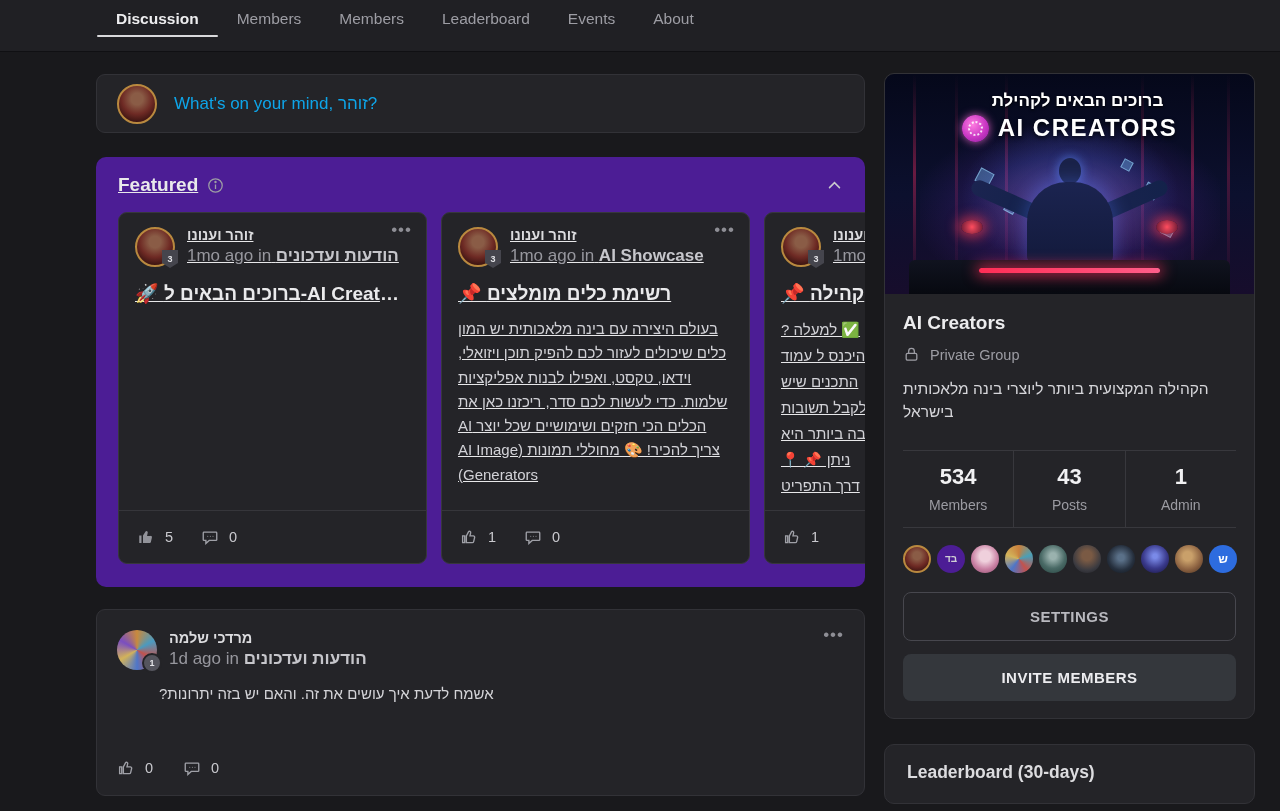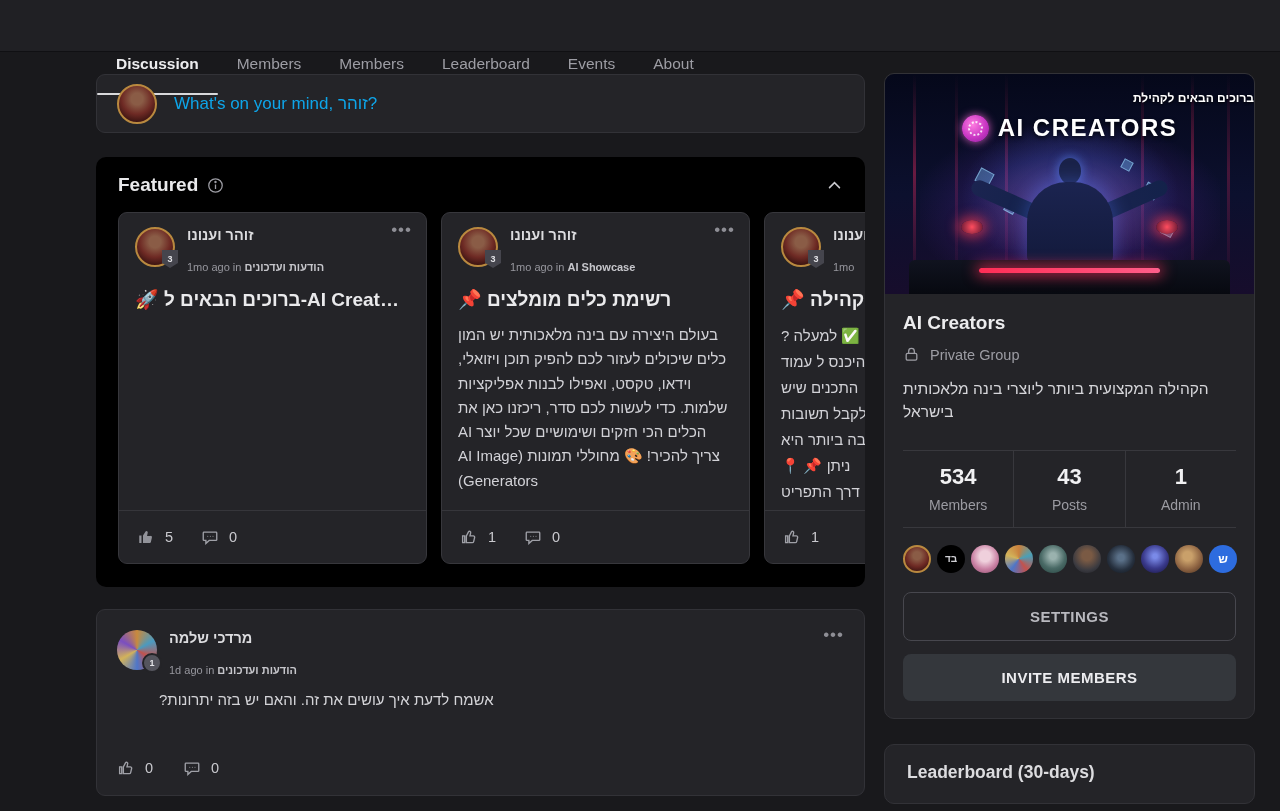--- a/index.html
+++ b/index.html
@@ -4,46 +4,46 @@
 <style>
   html,body{margin:0;padding:0;}
   body{
     width:1280px;height:811px;overflow:hidden;
     background:#19191c;color:#e8e8ea;
     font-family:"Liberation Sans","DejaVu Sans",sans-serif;
     -webkit-font-smoothing:antialiased;
   }
   
   .nav{height:51px;background:#202024;border-bottom:1px solid #101013;display:flex;padding-left:97px;}
-  .tab{height:63px;display:flex;align-items:center;padding:0 19px;font-size:15.5px;color:#9d9da4;position:relative;cursor:pointer;white-space:nowrap;margin-top:32px;}
+  .tab{height:37px;display:flex;align-items:center;padding:0 19px;font-size:15.5px;color:#9d9da4;position:relative;cursor:pointer;white-space:nowrap;}
   .tab.active{color:#ededef;font-weight:bold;}
   .tab.active::after{content:"";position:absolute;left:0;right:0;bottom:0;height:2px;background:#d9d9db;border-radius:2px;}
   
   .layout{display:flex;padding-left:96px;gap:19px;align-items:flex-start;}
   .main{width:769px;flex:none;}
   .side{width:371px;flex:none;}
   .card{background:#242428;border:1px solid #323237;border-radius:9px;box-sizing:border-box;}
   
   .composer{margin-top:22px;height:59px;display:flex;align-items:center;padding:0 20px;gap:17px;cursor:text;}
   .composer-text{font-size:17px;color:#0ea5e9;}
   .avatar{border-radius:50%;flex:none;position:relative;}
   .av40{width:40px;height:40px;}
   .av-zohar{background:radial-gradient(circle at 50% 36%,#8a5c46 20%,#6e2a24 52%,#391311 80%);border:2px solid #b9893f;box-sizing:border-box;}
   .av-mordechai{background:conic-gradient(#c98a3d,#4a9ac0,#c4524c,#4e76c9,#d3b35a,#7a4ec0,#c98a3d);}
   
-  .featured{margin-top:24px;background:#000000;border-radius:10px;height:430px;overflow:hidden;position:relative;}
+  .featured{margin-top:24px;background:#4c1d95;border-radius:10px;height:430px;overflow:hidden;position:relative;text-decoration:underline;}
   .featured-head{display:flex;align-items:center;gap:9px;padding:17px 22px 0;}
   .featured-title{font-size:19px;font-weight:bold;color:#e9e9eb;}
   .icon-info{color:#9d9da4;display:flex;}
   .collapse-btn{margin-left:auto;color:#c9c9ce;cursor:pointer;display:flex;}
   .cards{display:flex;gap:14px;padding:16px 0 0 22px;}
   .fcard{flex:none;width:309px;height:352px;background:#242428;border:1px solid #37373c;border-radius:9px;box-sizing:border-box;position:relative;overflow:hidden;}
   .fcard-head{display:flex;padding:14px 14px 0 16px;gap:12px;}
   .pname{font-size:14.5px;font-weight:bold;color:#dcdcdf;white-space:nowrap;}
-  .pmeta{font-size:11px;color:#97979e;margin-top:18px;white-space:nowrap;}
+  .pmeta{font-size:17px;color:#97979e;margin-top:3px;white-space:nowrap;}
   .pmeta b{color:#c6c6cb;}
   .dots{position:absolute;top:8px;right:14px;color:#8e8e95;font-size:17px;letter-spacing:1px;cursor:pointer;line-height:1;}
   .badge-shield{position:absolute;right:-5px;bottom:-3px;width:16px;height:18px;background:#45454d;clip-path:polygon(0 0,100% 0,100% 72%,50% 100%,0 72%);display:flex;align-items:center;justify-content:center;font-size:9px;font-weight:bold;color:#e3e3e7;}
   .badge-circle{position:absolute;right:-5px;bottom:-3px;width:16px;height:16px;border-radius:50%;background:#55555e;border:2px solid #242428;display:flex;align-items:center;justify-content:center;font-size:9px;font-weight:bold;color:#e3e3e7;}
   .ftitle{margin:15px 16px 0;font-size:19px;font-weight:bold;color:#eaeaec;white-space:nowrap;overflow:hidden;text-overflow:ellipsis;}
   .fbody{margin:12px 16px 0;font-size:15px;line-height:1.62;color:#d2d2d7;direction:rtl;text-align:left;max-height:174px;overflow:hidden;}
   .fbody-lines{margin:12px 16px 0;font-size:15px;line-height:1.73;color:#d2d2d7;direction:rtl;text-align:left;white-space:nowrap;}
   .ffoot{position:absolute;left:0;right:0;bottom:0;height:52px;border-top:1px solid #36363b;display:flex;align-items:center;padding:0 18px;gap:28px;}
   .react{display:flex;align-items:center;gap:10px;font-size:14.5px;color:#c9c9ce;cursor:pointer;}
   .react .ric{color:#9fa0a7;display:flex;}
@@ -82,38 +82,38 @@
   .cube{position:absolute;background:rgba(120,200,255,.35);border:1px solid rgba(160,220,255,.55);transform:rotate(28deg);}
   .fig-head{position:absolute;left:50%;top:84px;transform:translateX(-50%);width:22px;height:26px;border-radius:50%;background:#1a2248;box-shadow:0 0 10px 2px rgba(90,140,255,.5);}
   .fig-body{position:absolute;left:50%;top:108px;transform:translateX(-50%);width:86px;height:82px;border-radius:40px 40px 8px 8px;background:linear-gradient(180deg,#1b2450 0%,#131a3c 100%);box-shadow:0 0 18px 2px rgba(80,120,255,.35);}
   .fig-arm{position:absolute;top:118px;width:74px;height:16px;border-radius:10px;background:linear-gradient(90deg,#1b2450,#13224a);}
   .fig-arm.l{left:84px;transform:rotate(24deg);}
   .fig-arm.r{right:84px;transform:rotate(-24deg);}
   .hand{position:absolute;top:146px;width:22px;height:14px;border-radius:50%;background:radial-gradient(circle,#ff4d5e 0%,#7a1f3a 80%);box-shadow:0 0 12px 4px rgba(255,60,80,.6);}
   .hand.l{left:76px;} .hand.r{right:76px;}
   .desk{position:absolute;left:24px;right:24px;bottom:0;height:34px;background:linear-gradient(180deg,#10131f,#070910);border-radius:6px 6px 0 0;}
   .desk::after{content:"";position:absolute;left:70px;right:70px;top:8px;height:5px;border-radius:3px;background:linear-gradient(90deg,#ff2d55,#ff5e8a);box-shadow:0 0 14px 3px rgba(255,50,90,.7);}
-  .cover-welcome{position:absolute;left:16px;right:0;top:17px;font-size:12px;font-weight:bold;color:#fff;direction:rtl;text-shadow:0 1px 3px #000;z-index:3;}
+  .cover-welcome{position:absolute;left:16px;right:0;top:17px;text-align:center;font-size:17px;font-weight:bold;color:#fff;direction:rtl;text-shadow:0 1px 3px #000;z-index:3;}
   .cover-brand{position:absolute;left:0;right:0;top:40px;display:flex;align-items:center;justify-content:center;gap:9px;z-index:3;}
   .brain-icon{width:27px;height:27px;border-radius:50%;background:radial-gradient(circle at 40% 35%,#ff7ce0 0%,#c937c4 55%,#8a1f9c 100%);box-shadow:0 0 8px rgba(255,110,220,.8);position:relative;}
   .brain-icon::after{content:"";position:absolute;inset:6px;border-radius:50%;border:2px dotted rgba(255,255,255,.85);}
   .brand-text{font-size:24px;font-weight:bold;letter-spacing:1.5px;color:#fff;text-shadow:0 2px 4px rgba(0,0,0,.7);}
   .sbody{padding:18px 18px 17px;}
   .sname{font-size:19px;font-weight:bold;color:#ececee;}
   .sprivacy{margin-top:12px;display:flex;align-items:center;gap:10px;font-size:14.5px;color:#9d9da4;}
   .sdesc{margin-top:14px;font-size:15.5px;line-height:1.5;color:#d6d6da;direction:rtl;text-align:left;}
   .stats{display:flex;margin-top:26px;border-top:1px solid #38383d;border-bottom:1px solid #38383d;}
   .stat-cell{flex:1;text-align:center;padding:13px 0 14px;cursor:pointer;}
   .stat-cell.mid{border-left:1px solid #38383d;border-right:1px solid #38383d;}
   .stat-val{font-size:22px;font-weight:bold;color:#f1f1f3;}
   .stat-lbl{font-size:14px;color:#9b9ba2;margin-top:7px;}
   .members{display:flex;gap:6px;margin-top:17px;}
   .mav{width:28px;height:28px;border-radius:50%;flex:none;display:flex;align-items:center;justify-content:center;font-size:10px;font-weight:bold;color:#cfcfd4;cursor:pointer;}
   .m1{background:radial-gradient(circle at 50% 36%,#8a5c46 20%,#6e2a24 55%,#391311 85%);border:2px solid #b9893f;box-sizing:border-box;}
-  .m2{background:#000000;text-align:right;}
+  .m2{background:#4c1d95;text-align:right;}
   .m3{background:radial-gradient(circle at 50% 40%,#efd0dc 25%,#c87fa2 60%,#8a4a6a 100%);}
   .m4{background:conic-gradient(#c9803d,#49a0b8,#c4524c,#4e76c9,#d3b35a,#c9803d);}
   .m5{background:radial-gradient(circle at 50% 40%,#9ab2ae 15%,#4a6a66 55%,#22403c 100%);}
   .m6{background:radial-gradient(circle at 50% 38%,#7a5a44 22%,#3a3a40 65%,#1c1c22 100%);}
   .m7{background:radial-gradient(circle at 50% 45%,#5a7088 15%,#26303e 60%,#0f141b 100%);}
   .m8{background:radial-gradient(circle at 50% 40%,#7a8ae8 10%,#3a3a8c 55%,#151038 100%);}
   .m9{background:radial-gradient(circle at 45% 40%,#c9a06a 20%,#8a6040 60%,#402c1c 100%);}
   .m10{background:#2d6cdf;color:#fff;font-size:12px;}
   .btn{height:47px;border-radius:8px;display:flex;align-items:center;justify-content:center;font-size:15px;font-weight:bold;letter-spacing:.5px;cursor:pointer;}
   .btn-outline{margin-top:19px;border:1px solid #47474e;color:#b9b9bf;background:transparent;}

